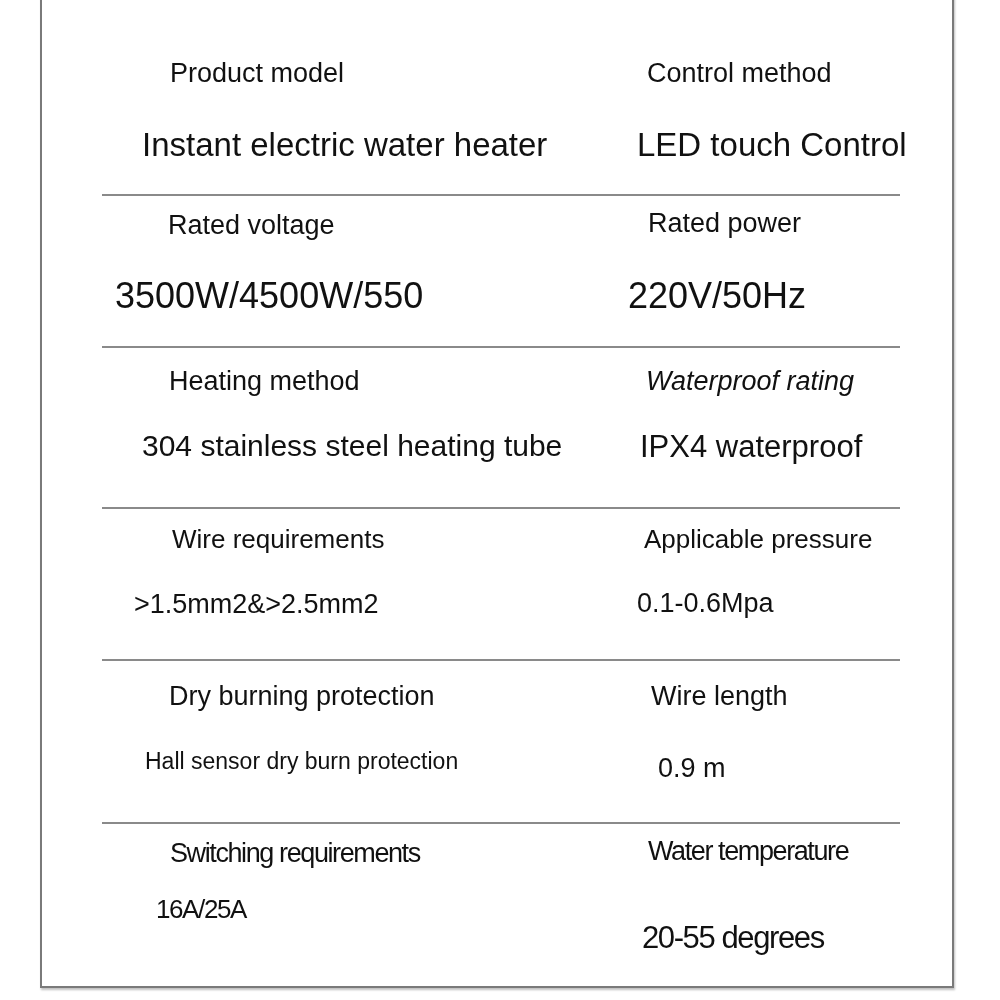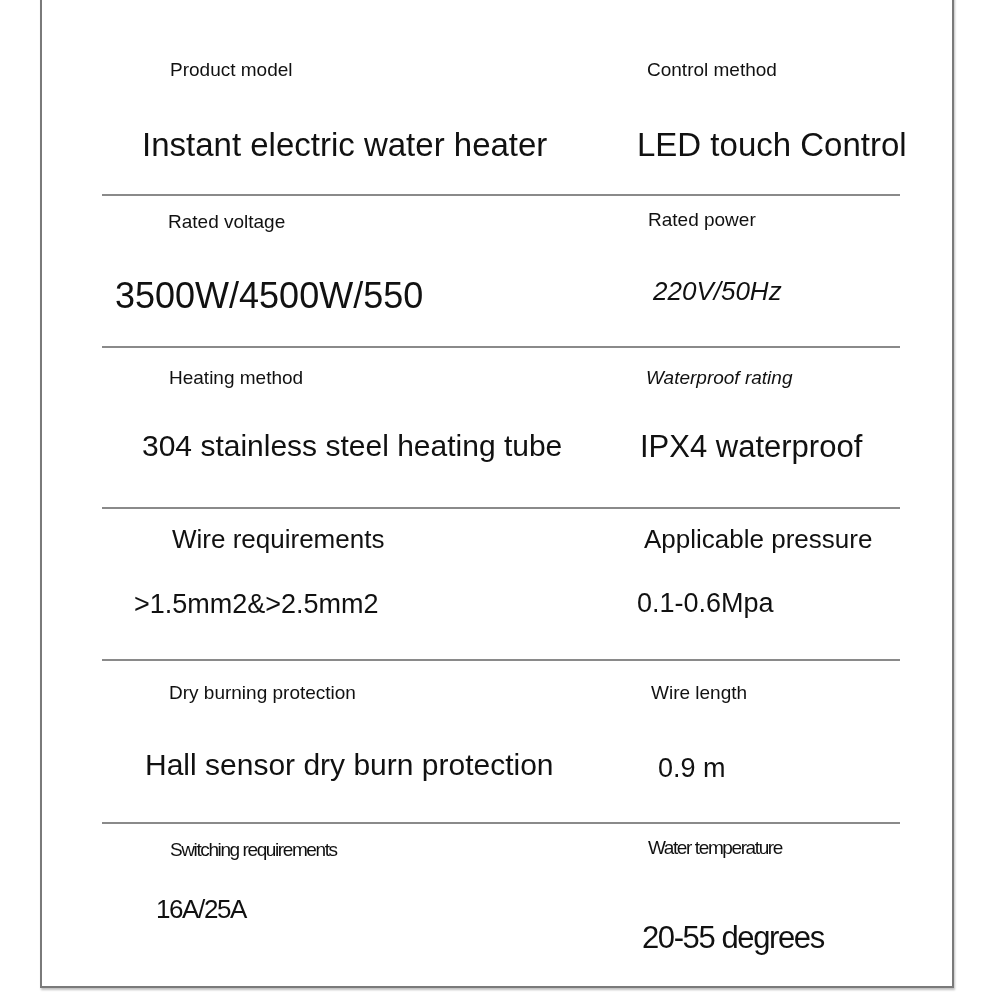--- a/index.html
+++ b/index.html
@@ -4,55 +4,55 @@
 <style>
   html, body { margin:0; padding:0; background:#ffffff; }
   body { width:1000px; height:1000px; position:relative; overflow:hidden;
          font-family:"Liberation Sans", "DejaVu Sans", sans-serif; color:#111; }
   .frame { position:absolute; left:40px; top:-4px; width:914px; height:992px;
            border:2px solid #7a7a7a; border-top:none; box-sizing:border-box;
            box-shadow:1px 2px 2px rgba(0,0,0,0.25); }
   .divider { position:absolute; left:102px; width:798px; height:0;
              border-top:2px solid #8a8a8a; }
   .t { position:absolute; white-space:nowrap; line-height:1; }
-  .lbl { font-size:19px; }
+  .lbl { font-size:27px; }
   .val { font-size:33px; }
   .cond { letter-spacing:-1.4px; }
 </style>
 </head>
 <body>
 
 <div class="frame"></div>
 
 <div class="t lbl" style="left:170px;top:60px;">Product model</div>
 <div class="t val" style="left:142px;top:128px;">Instant electric water heater</div>
 <div class="t lbl" style="left:647px;top:60px;">Control method</div>
 <div class="t val" style="left:637px;top:128px;text-align:center;">LED touch Control</div>
 <div class="divider" style="top:194px;"></div>
 
 <div class="t lbl" style="left:168px;top:212px;">Rated voltage</div>
 <div class="t val" style="left:115px;top:278px;font-size:36px;">3500W/4500W/550</div>
 <div class="t lbl" style="left:648px;top:210px;text-align:right;">Rated power</div>
-<div class="t val" style="left:653px;top:278px;font-size:26px;font-style:italic;">220V/50Hz</div>
+<div class="t val" style="left:628px;top:278px;font-size:36px;">220V/50Hz</div>
 <div class="divider" style="top:346px;"></div>
 
 <div class="t lbl" style="left:169px;top:368px;">Heating method</div>
 <div class="t val" style="left:142px;top:431px;font-size:30px;">304 stainless steel heating tube</div>
 <div class="t lbl" style="left:646px;top:368px;font-style:italic;">Waterproof rating</div>
 <div class="t val" style="left:640px;top:431px;font-size:31px;">IPX4 waterproof</div>
 <div class="divider" style="top:507px;"></div>
 
 <div class="t lbl" style="left:172px;top:526px;font-size:26px;">Wire requirements</div>
 <div class="t val" style="left:134px;top:591px;font-size:27px;">&gt;1.5mm2&amp;&gt;2.5mm2</div>
 <div class="t lbl" style="left:644px;top:526px;font-size:26px;">Applicable pressure</div>
 <div class="t val" style="left:637px;top:590px;font-size:27px;">0.1-0.6Mpa</div>
 <div class="divider" style="top:659px;"></div>
 
 <div class="t lbl" style="left:169px;top:683px;">Dry burning protection</div>
-<div class="t val" style="left:145px;top:750px;font-size:30px;">Hall sensor dry burn protection</div>
+<div class="t val" style="left:145px;top:750px;font-size:23px;">Hall sensor dry burn protection</div>
 <div class="t lbl" style="left:651px;top:683px;">Wire length</div>
 <div class="t val" style="left:658px;top:755px;font-size:27px;">0.9 m</div>
 <div class="divider" style="top:822px;"></div>
 
 <div class="t lbl cond" style="left:170px;top:840px;">Switching requirements</div>
 <div class="t val cond" style="left:156px;top:896px;font-size:26px;">16A/25A</div>
 <div class="t lbl cond" style="left:648px;top:838px;">Water temperature</div>
 <div class="t val cond" style="left:642px;top:894px;font-size:31px;margin-top:28px;">20-55 degrees</div>
 
 </body></html>

